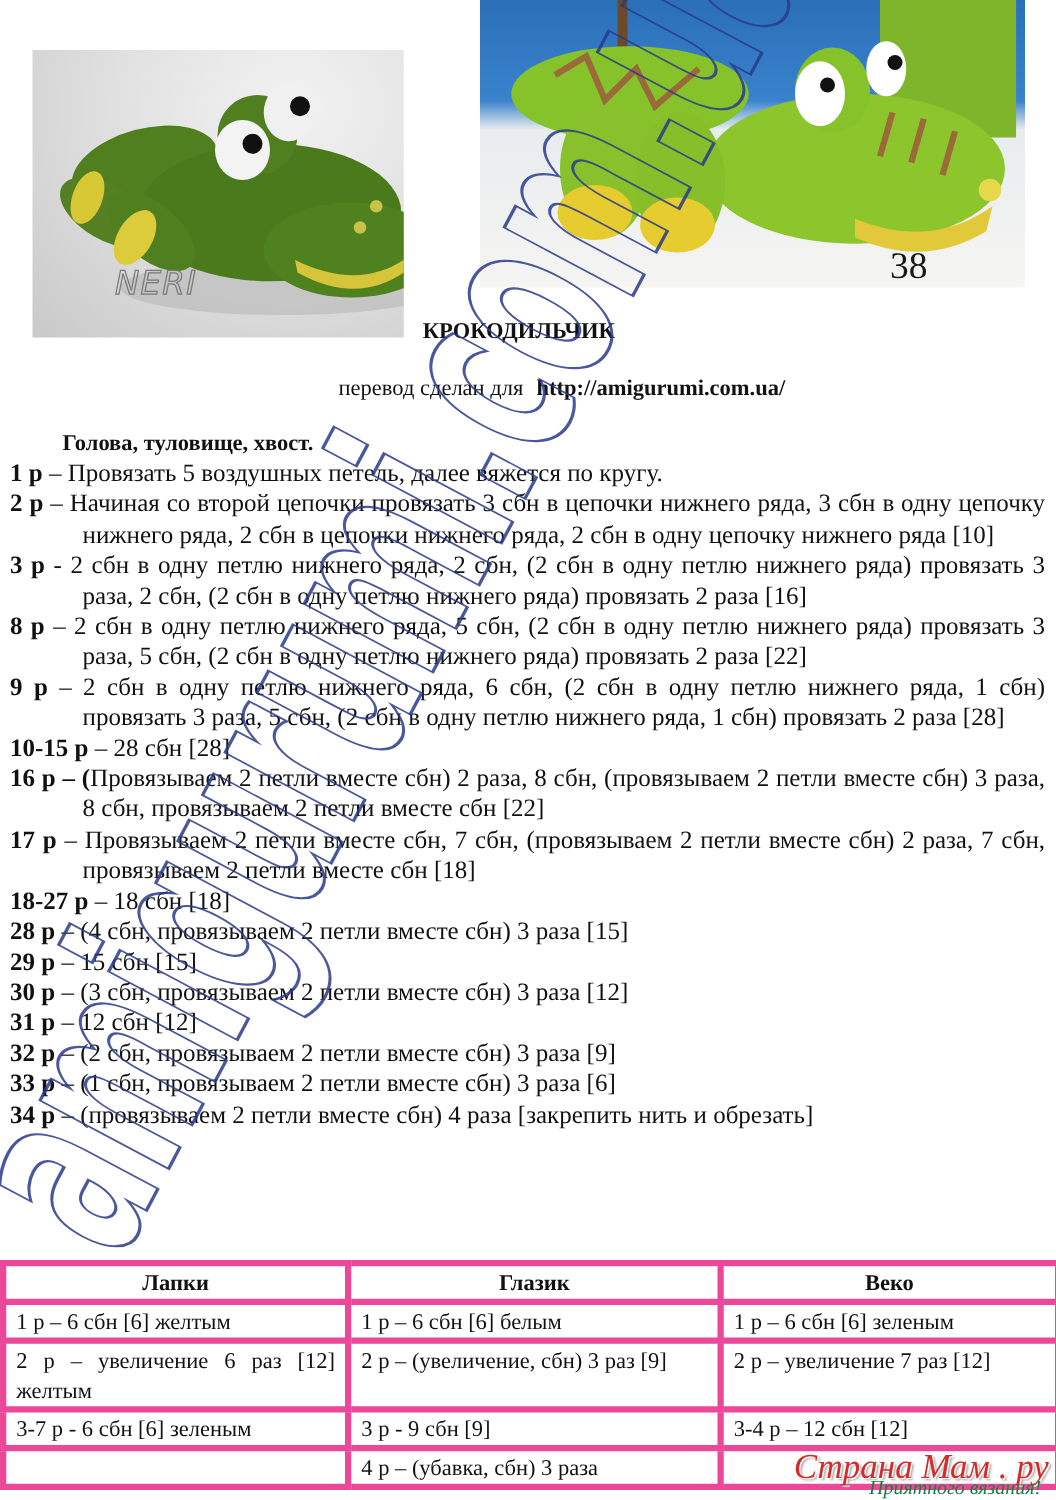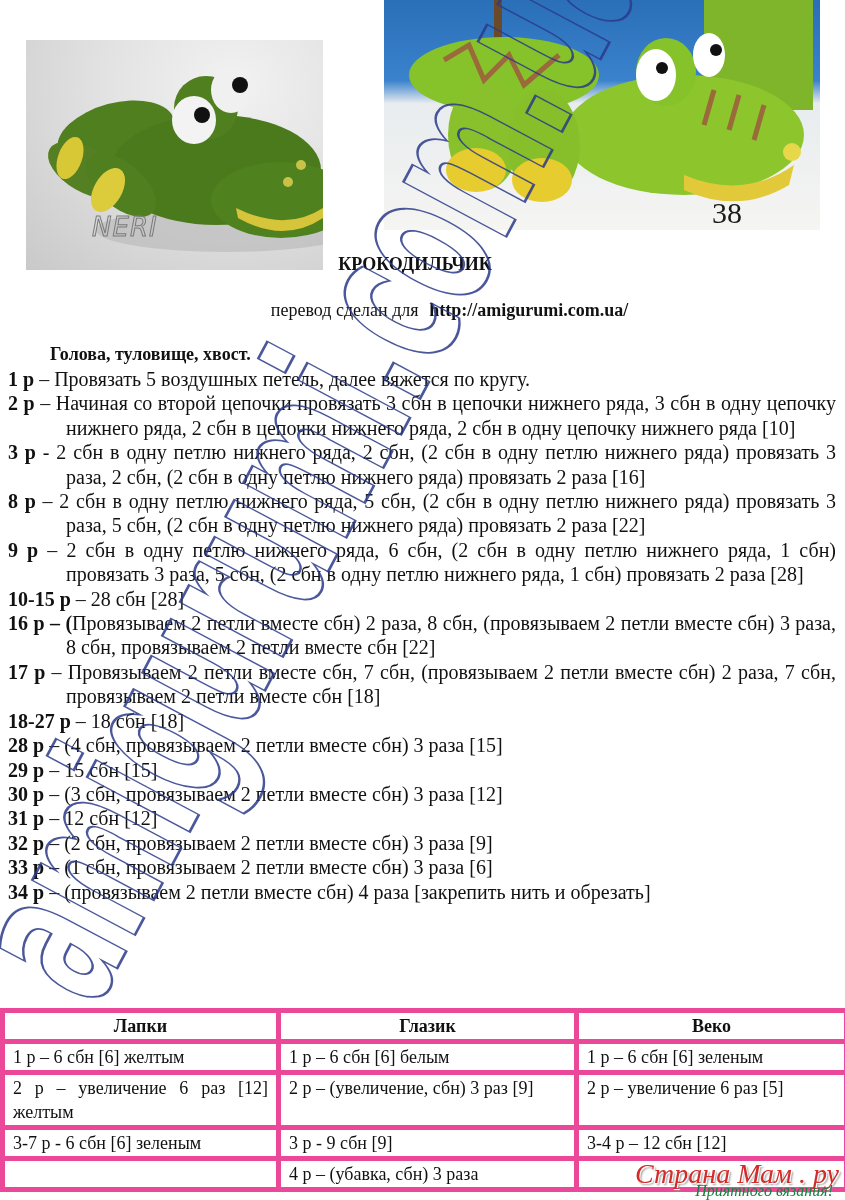--- a/index.html
+++ b/index.html
@@ -137,21 +137,21 @@
   </thead>
   <tbody>
     <tr>
       <td>1 р – 6 сбн [6] желтым</td>
       <td>1 р – 6 сбн [6] белым</td>
       <td>1 р – 6 сбн [6] зеленым</td>
     </tr>
     <tr>
       <td style="text-align:justify">2 р – увеличение 6 раз [12] желтым</td>
       <td style="text-align:justify">2 р – (увеличение, сбн) 3 раз [9]</td>
-      <td>2 р – увеличение 6 раз [5]</td>
+      <td>2 р – увеличение 7 раз [12]</td>
     </tr>
     <tr>
       <td>3-7 р - 6 сбн [6] зеленым</td>
       <td>3 р - 9 сбн [9]</td>
       <td>3-4 р – 12 сбн [12]</td>
     </tr>
     <tr>
       <td></td>
       <td>4 р – (убавка, сбн) 3 раза</td>
       <td></td>

